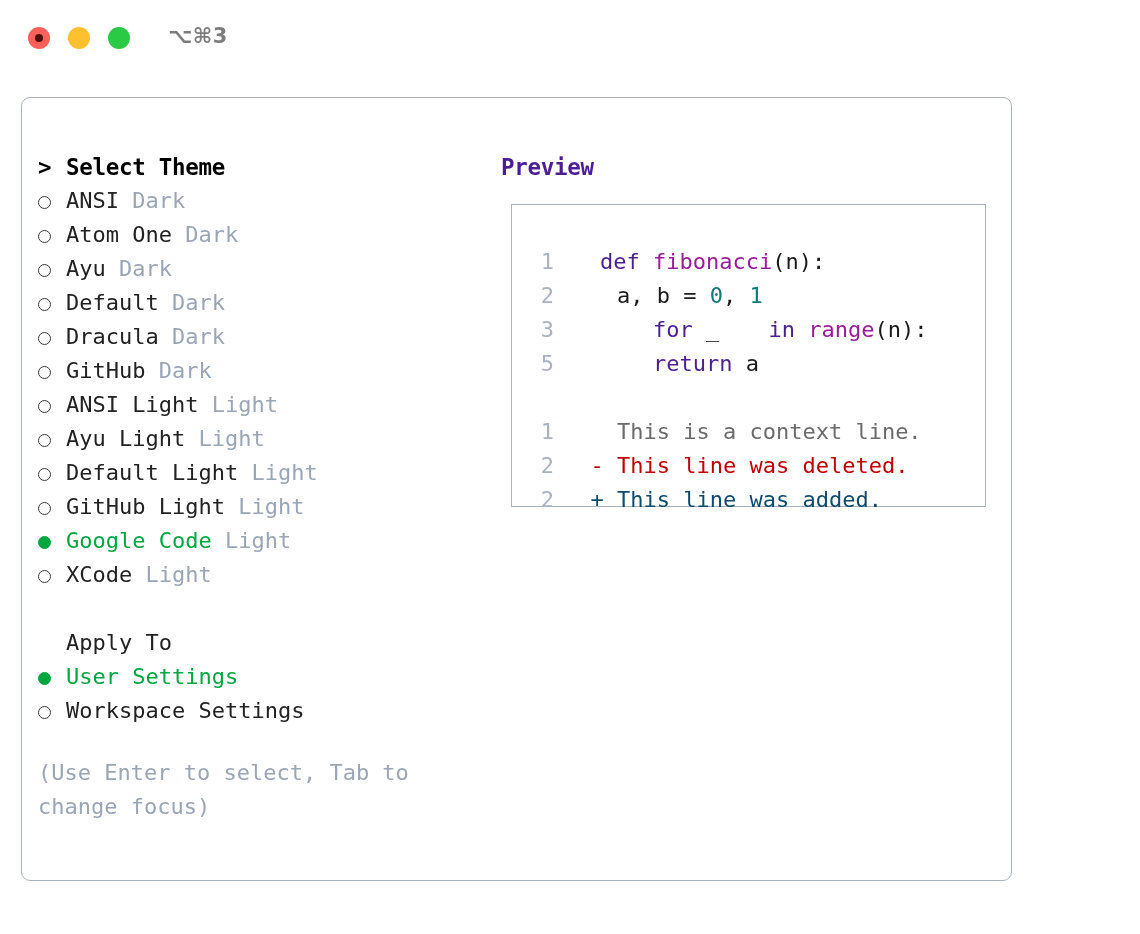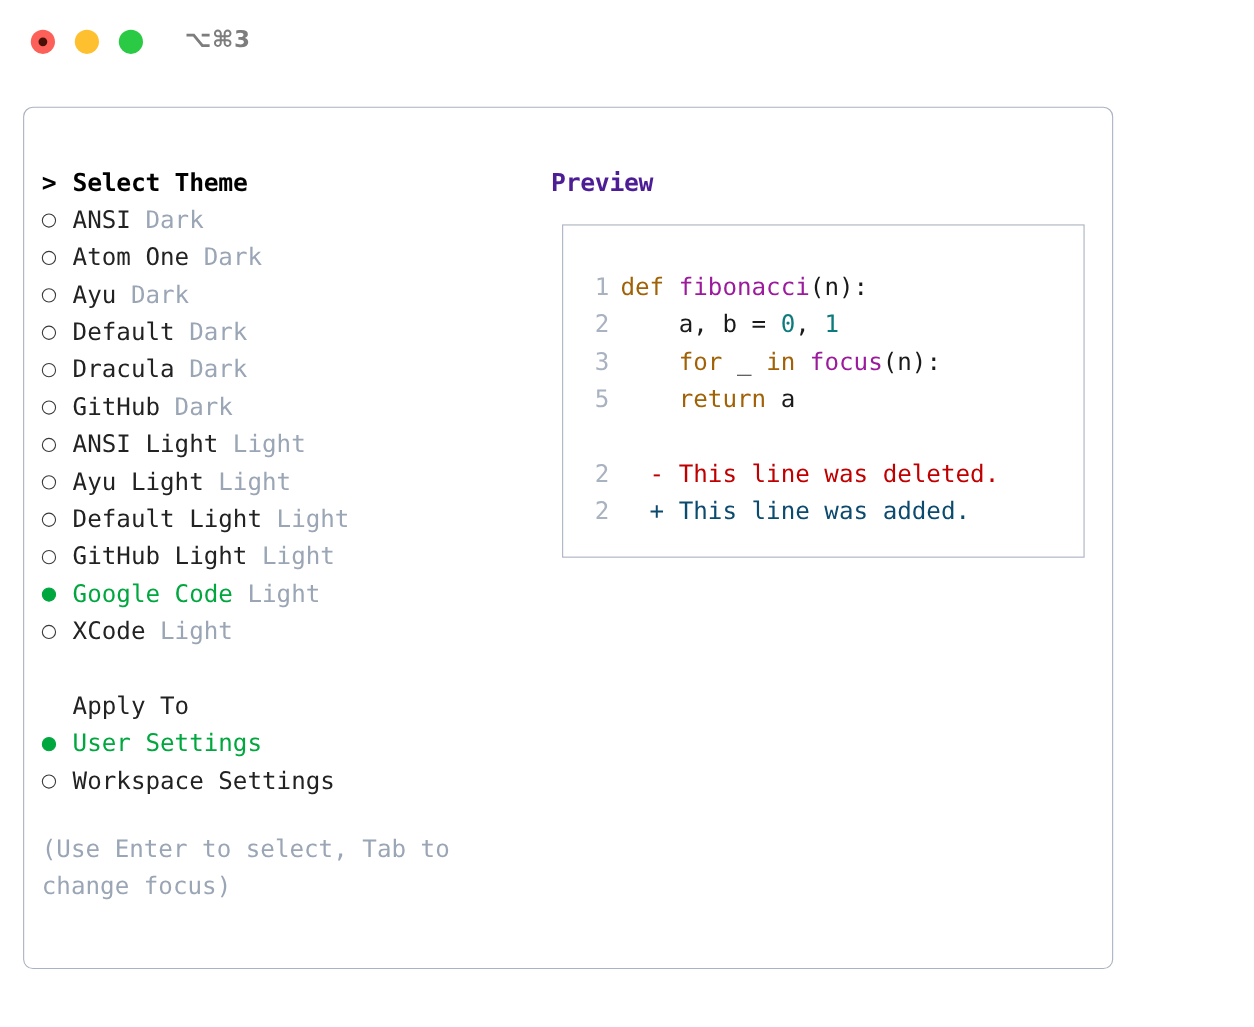--- a/index.html
+++ b/index.html
@@ -165,21 +165,21 @@
     font-size: 22px;
     white-space: pre;
   }
   .lnum {
     display: inline-block;
     width: 24px;
     text-align: right;
     color: #a9b2c0;
     margin-right: 10px;
   }
-  .kw   { color: #a16207; }
+  .kw   { color: #4c1d95; margin-left: 36px; }
   .fn   { color: #9c1a9c; }
   .num  { color: #0b7b7b; }
   .plain{ color: #1a1a1a; }
   .ctx  { color: #6b6b6b; }
   .del  { color: #c00000; margin-top: 48px; }
   .add  { color: #0c4a6e; }
   .spacer-line { height: 34px; }
 </style>
 </head>
 <body>
@@ -224,25 +224,26 @@
         </div>
     </div>
 
     <div id="preview-title">Preview</div>
 
     <div id="preview-box">
       <div id="code-area">
         <div id="code-lines">
             <div class="cline"><span class="lnum">1</span><span class="kw">def </span><span class="fn">fibonacci</span><span class="plain">(n):</span></div>
             <div class="cline"><span class="lnum">2</span><span class="plain">    a, b = </span><span class="num">0</span><span class="plain">, </span><span class="num">1</span></div>
-            <div class="cline"><span class="lnum">3</span><span class="plain">    </span><span class="kw">for</span><span class="plain"> _ </span><span class="kw">in</span><span class="plain"> </span><span class="fn">focus</span><span class="plain">(n):</span></div>
+            <div class="cline"><span class="lnum">3</span><span class="plain">    </span><span class="kw">for</span><span class="plain"> _ </span><span class="kw">in</span><span class="plain"> </span><span class="fn">range</span><span class="plain">(n):</span></div>
             <div class="cline"><span class="lnum">5</span><span class="plain">    </span><span class="kw">return</span><span class="plain"> a</span></div>
           </div>
         <div class="spacer-line"></div>
         <div id="diff-lines">
+            <div class="cline"><span class="lnum">1</span><span class="ctx">    This is a context line.</span></div>
             <div class="cline"><span class="lnum">2</span><span class="del">  - This line was deleted.</span></div>
             <div class="cline"><span class="lnum">2</span><span class="add">  + This line was added.</span></div>
           </div>
       </div>
     </div>
 
   </div>
 </div>
 
 </body></html>

